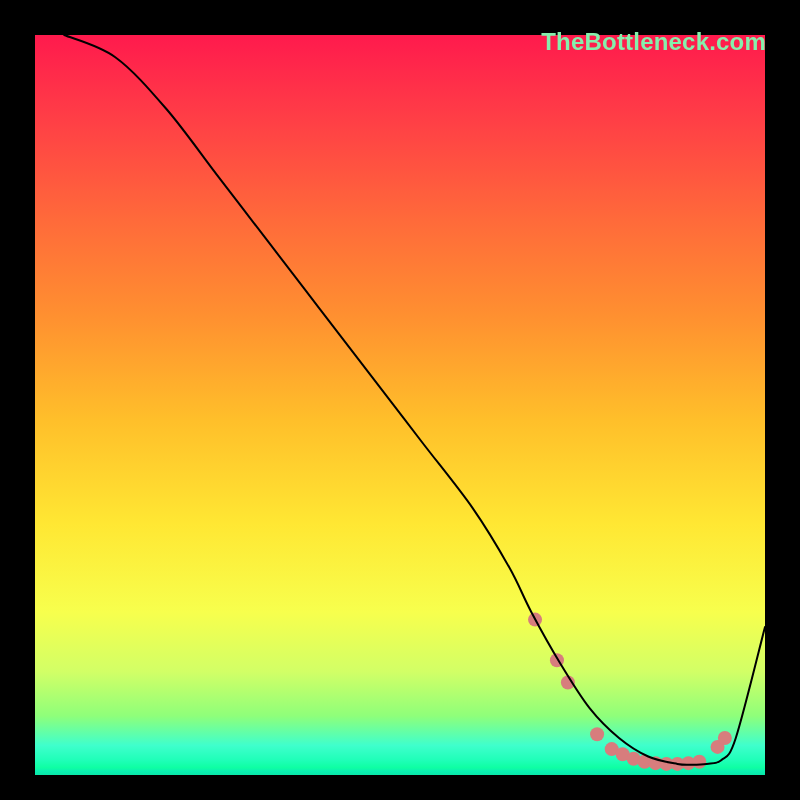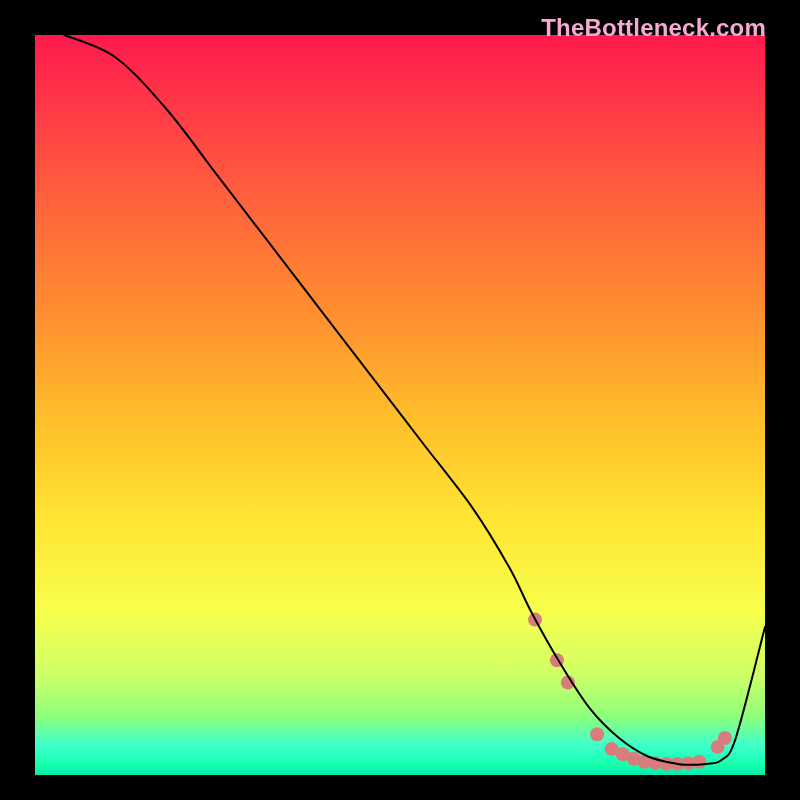--- a/index.html
+++ b/index.html
@@ -39,23 +39,23 @@
       #8fff7a 92%,
       #3fffcc 96%,
       #1fffb8 98%,
       #0fffa3 99%,
       #0af0b1 99.5%,
       #09e8a8 100%
     );
   }
   .attribution {
     position: absolute;
-    top: 14px;
+    top: 28px;
     right: 34px;
-    color: #f9a8d4;
+    color: #86efac;
     font-size: 24px;
     font-weight: 600;
     letter-spacing: 0.2px;
   }
   svg.overlay {
     position: absolute;
     left: 35px;
     top: 35px;
     width: 730px;
     height: 740px;

